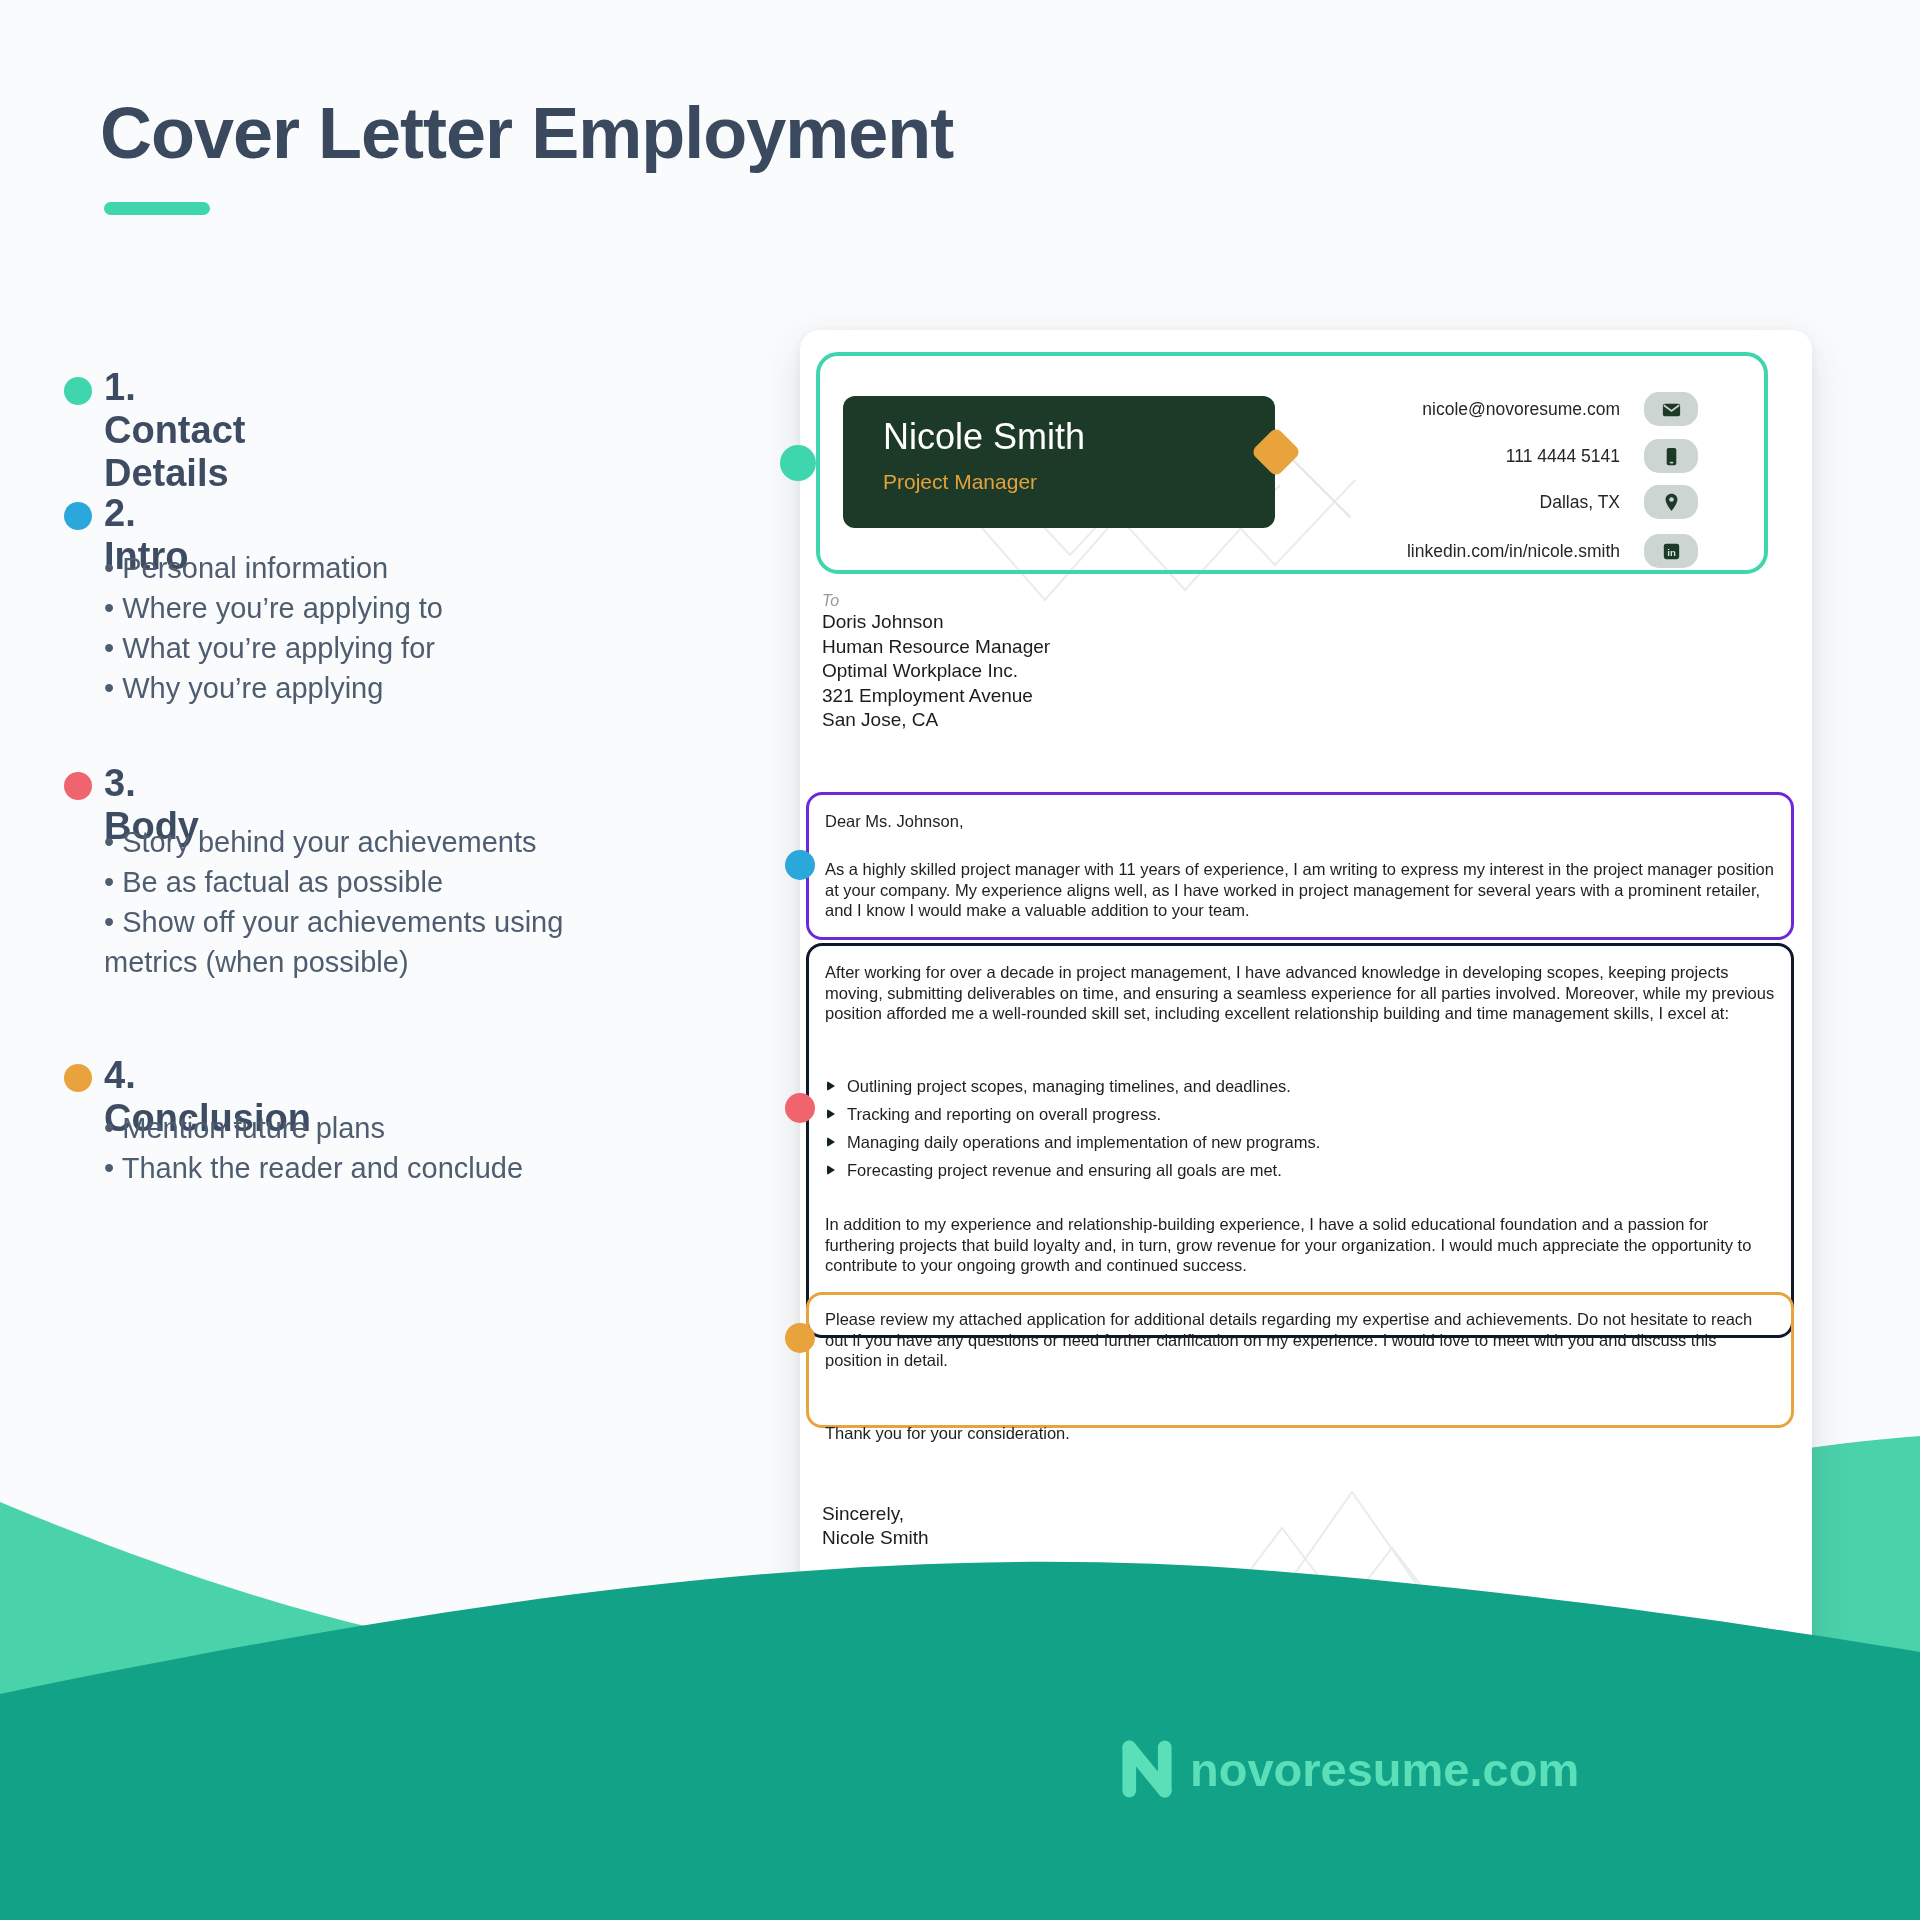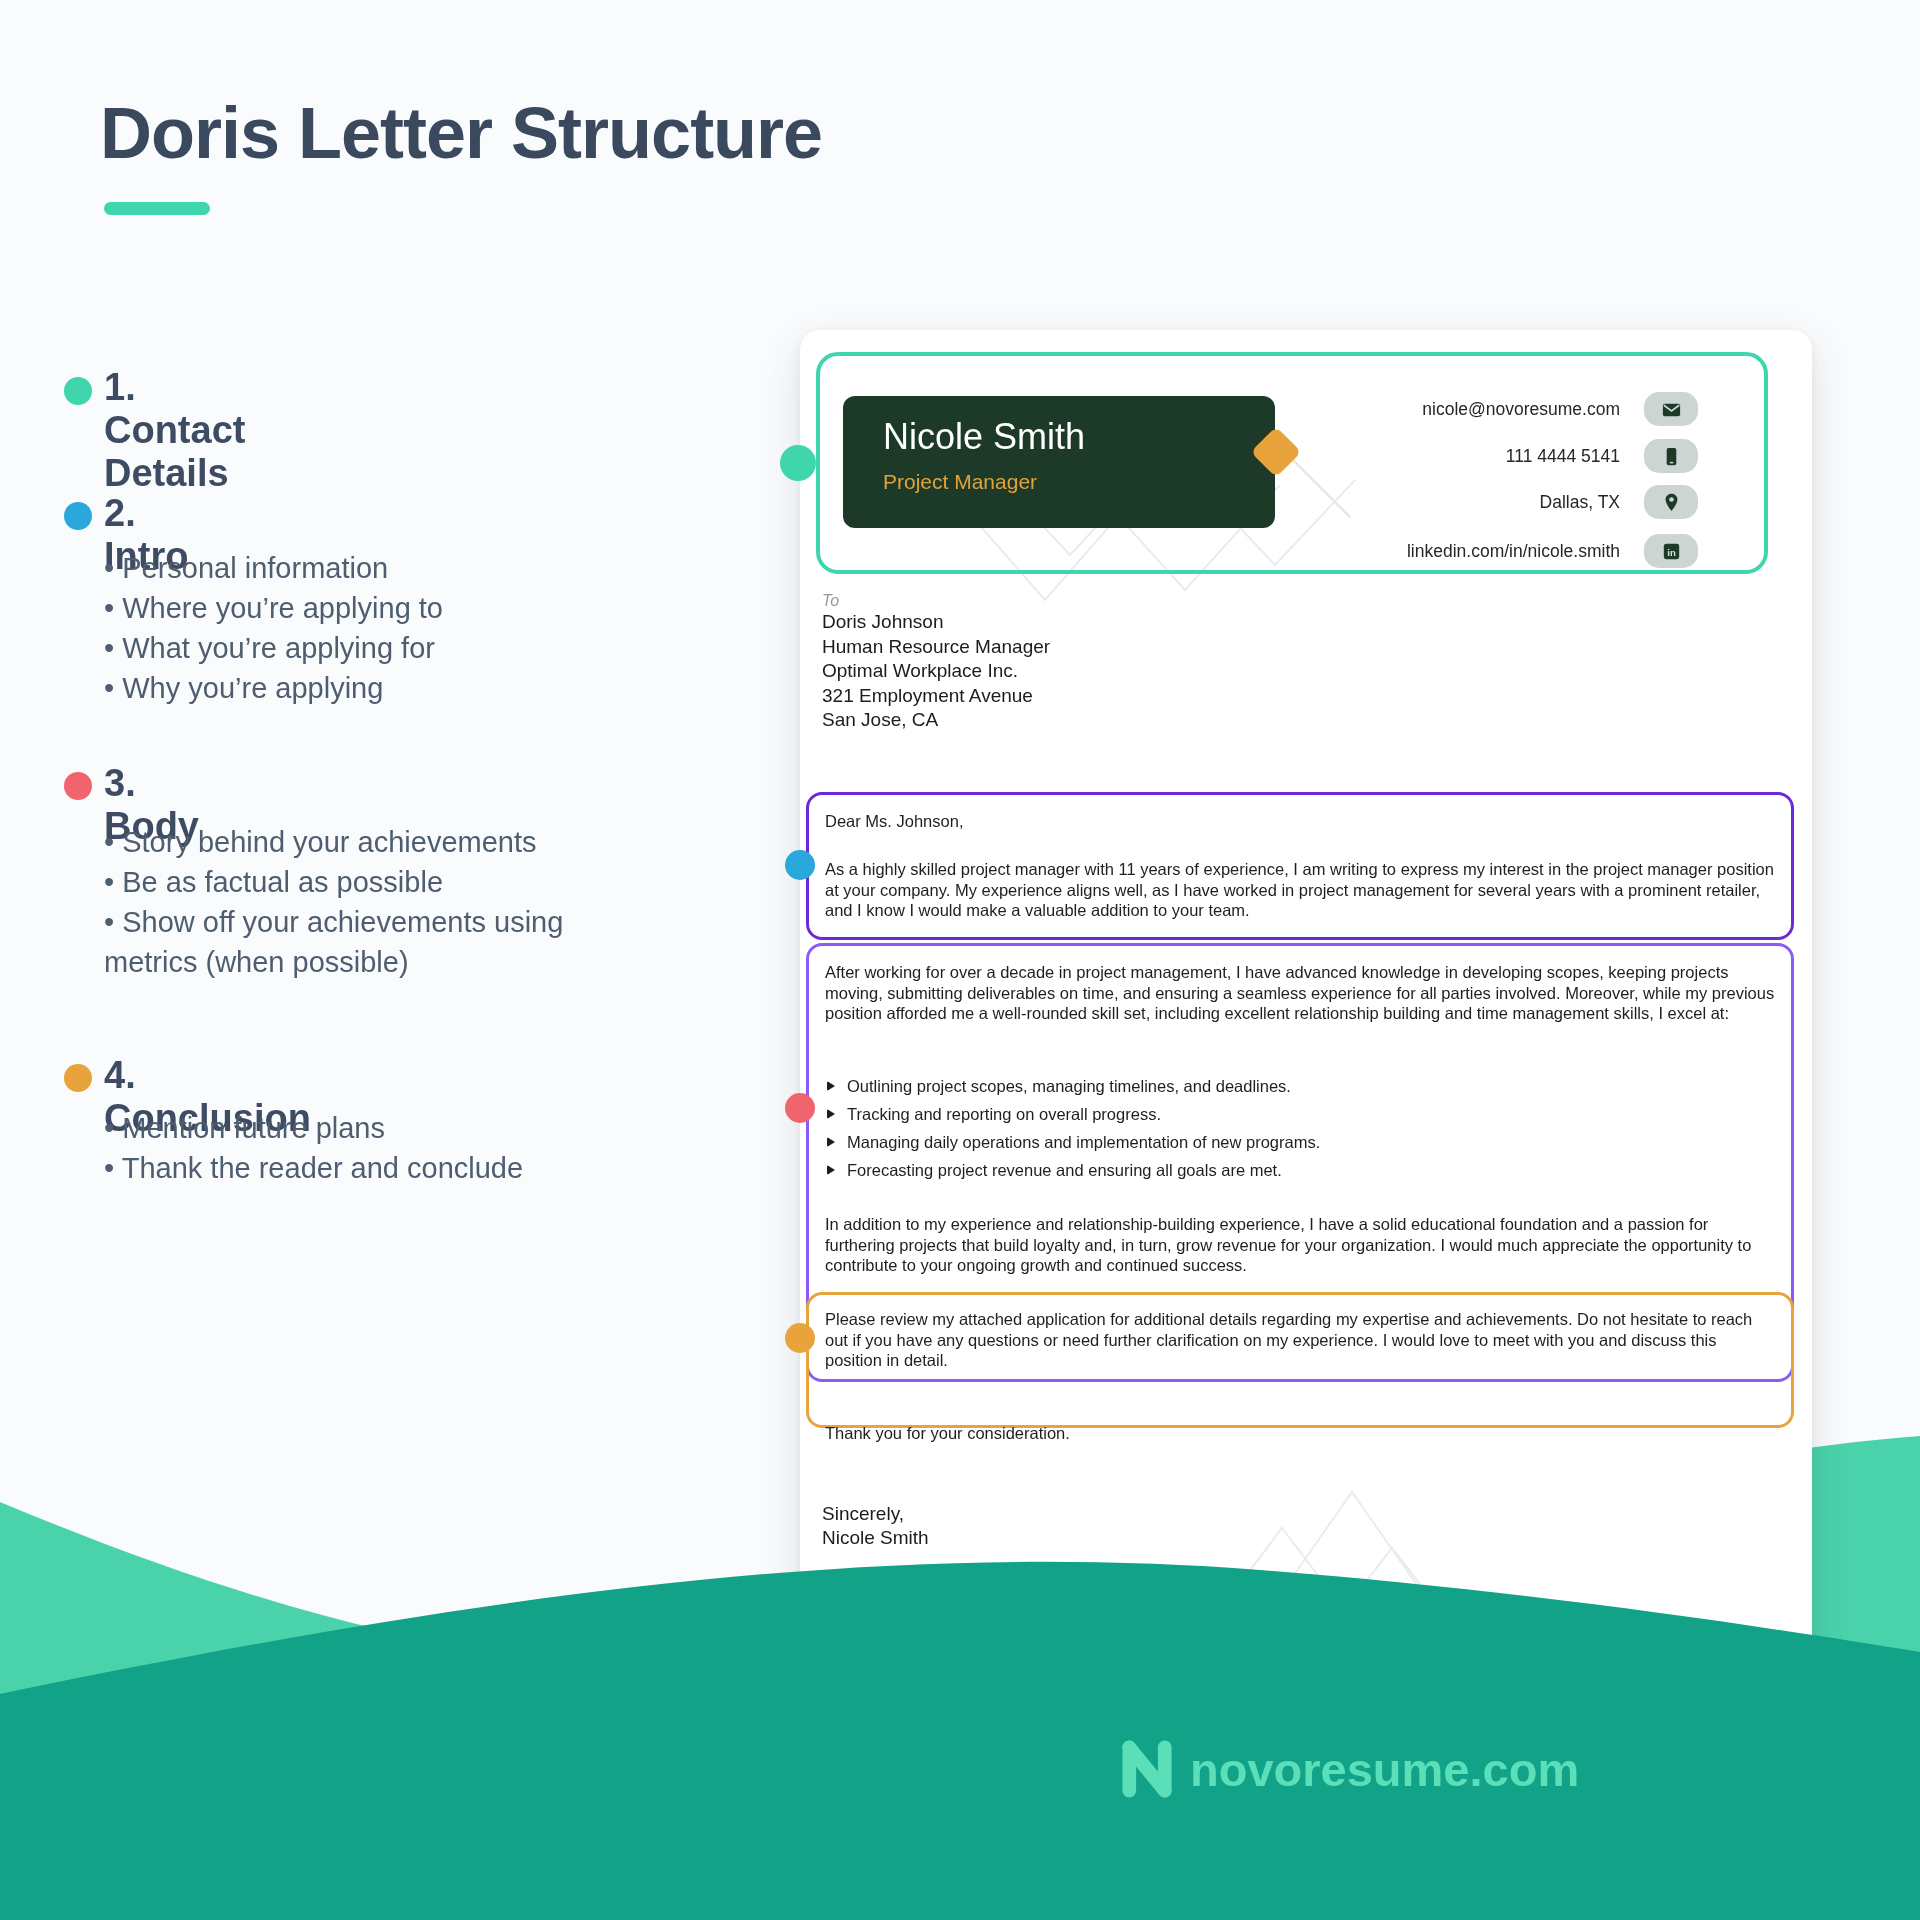--- a/index.html
+++ b/index.html
@@ -49,21 +49,21 @@
           display:flex; align-items:center; justify-content:center; flex:0 0 auto; }
   .icon-badge svg { width:23px; height:23px; }
 
   .to-block { position:absolute; left:22px; top:262px; }
   .to-label { font-size:16px; font-style:italic; color:#949a9f; }
   .to-line { font-size:19px; line-height:24.5px; color:#1c1c1c; }
   .to-line:first-of-type { margin-top:4px; }
 
   .hl-box { position:absolute; left:6px; width:988px; border-radius:16px; }
   .hl-blue   { top:462px; height:148px; border:3px solid #6d28d9; }
-  .hl-red    { top:613px; height:439px; border:3px solid #8b5cf6; }
+  .hl-red    { top:613px; height:395px; border:3px solid #0f172a; }
   .hl-orange { top:962px; height:136px; border:3px solid #e8a33c; }
 
   .lt { position:absolute; left:16px; font-size:16.5px; line-height:20.5px; color:#1f1f1f; width:950px; }
   .l-bullets { position:absolute; left:18px; }
   .l-bullet-row { display:flex; align-items:center; height:28px; font-size:16.5px; color:#1f1f1f; }
   .tri { width:0; height:0; border-left:8px solid #15241a; border-top:5px solid transparent;
          border-bottom:5px solid transparent; border-radius:2px; margin-right:12px; flex:0 0 auto; }
 
   .signoff { position:absolute; left:22px; top:1172px; font-size:19px; line-height:24px; color:#1c1c1c; }
 
@@ -80,21 +80,21 @@
 </style>
 </head>
 <body>
 
 <div id="canvas">
 
   <svg class="wave-svg wave-light-layer" viewBox="0 0 1920 1920">
     <path d="M0,1502 C330,1640 620,1706 950,1655 C1280,1604 1520,1468 1920,1436 L1920,1920 L0,1920 Z" fill="#4ad2ab"></path>
   </svg>
 
-  <div class="title">Doris Letter Structure</div>
+  <div class="title">Cover Letter Employment</div>
   <div class="title-underline"></div>
 
   <div class="outline">
 
     <span class="sec-dot" style="left:64px; top:377px; background:#3fd6ad;"></span>
     <div class="sec-heading" style="top:366px;">1. Contact Details</div>
 
     <span class="sec-dot" style="left:64px; top:502px; background:#2aa7db;"></span>
     <div class="sec-heading" style="top:492px;">2. Intro</div>
     <div class="sec-bullets" style="top:548px;">

